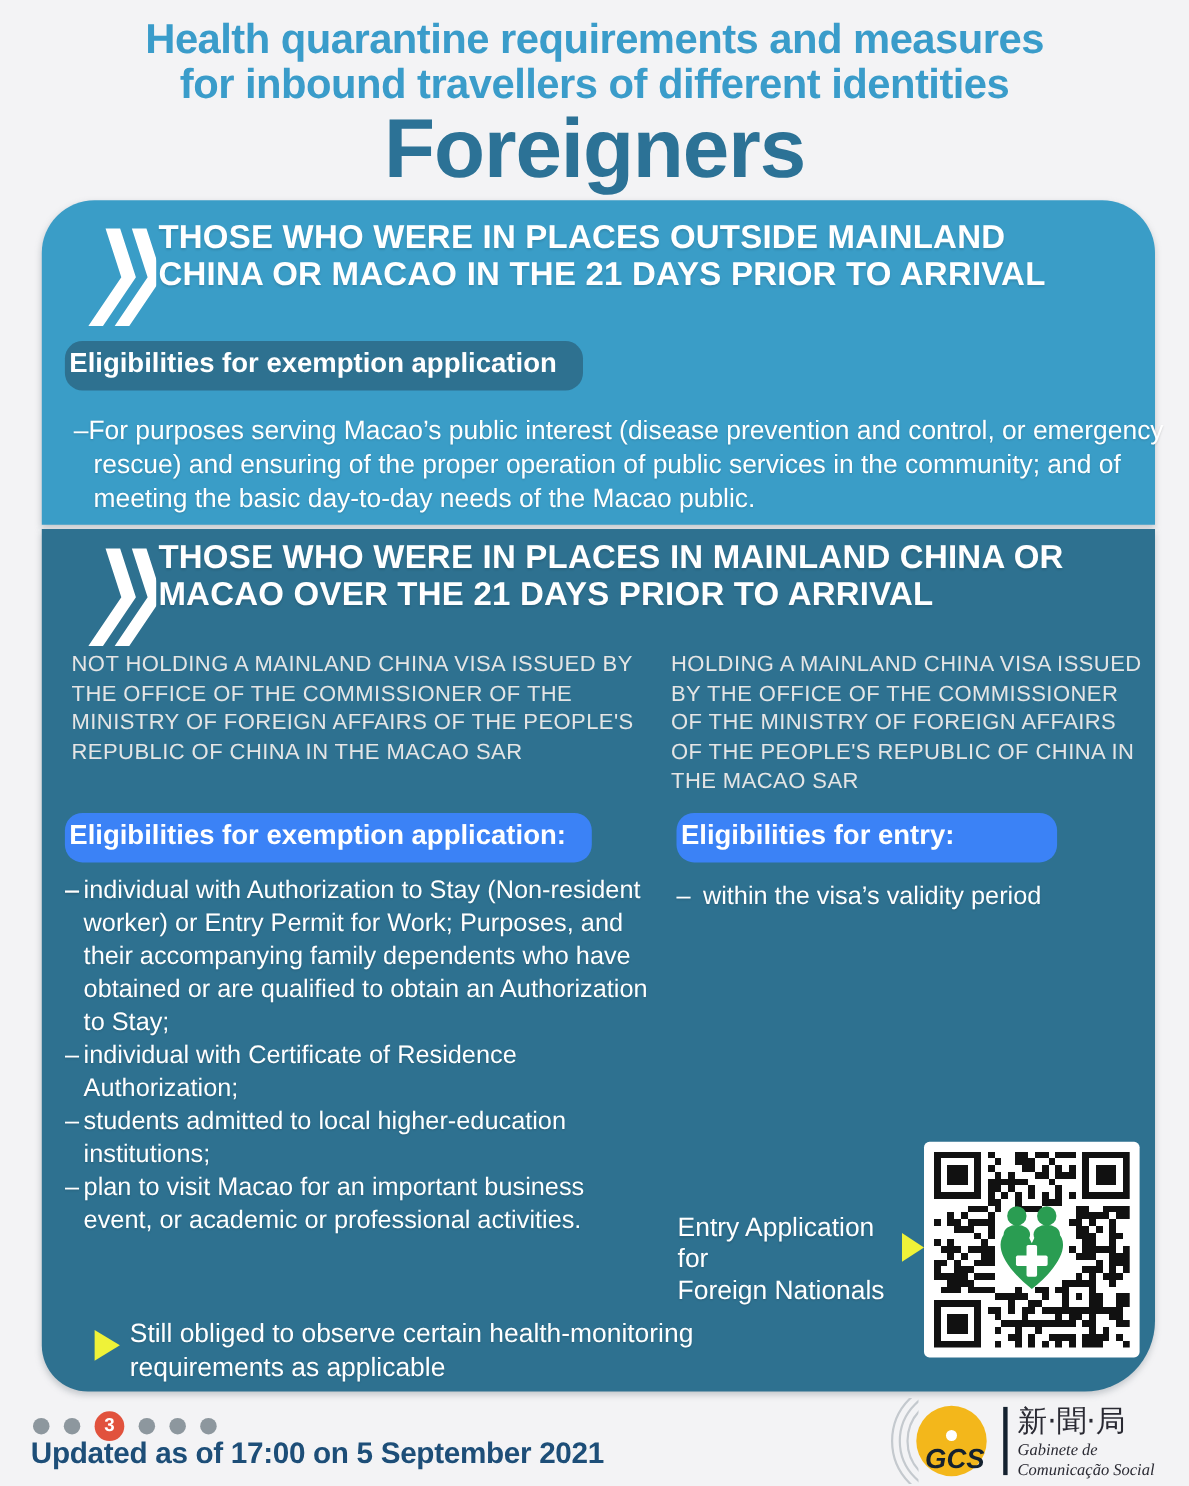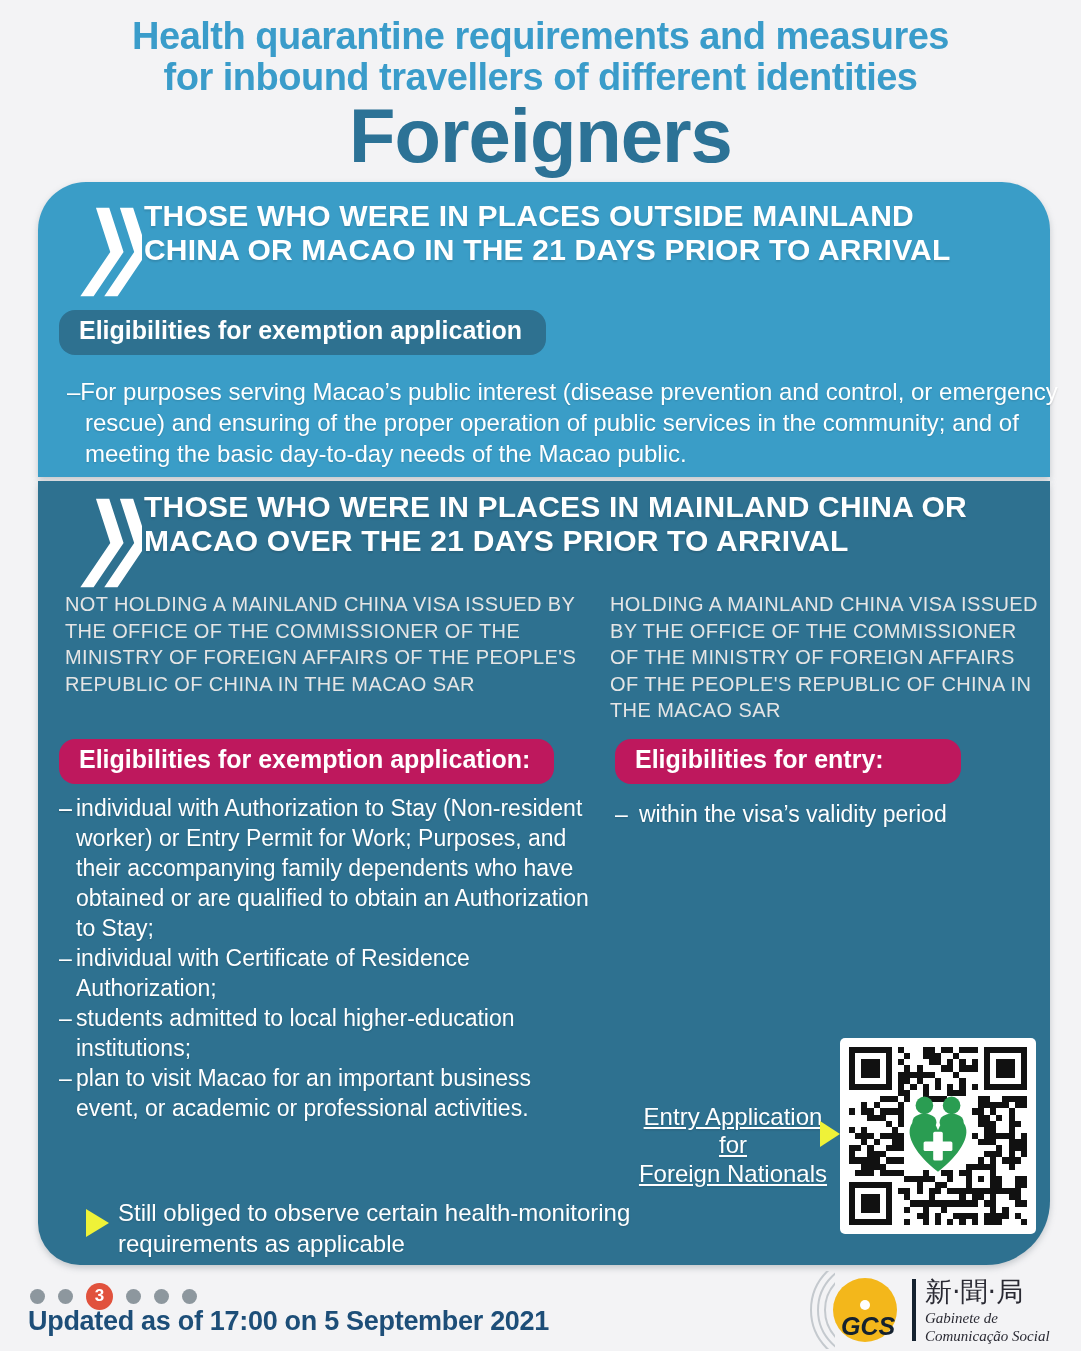--- a/index.html
+++ b/index.html
@@ -24,24 +24,24 @@
   .sec-heading{
     position:absolute;color:#ffffff;font-weight:700;font-size:30px;line-height:1.14;
     letter-spacing:0.2px;text-shadow:0 2px 2px rgba(0,0,0,0.12);
   }
   #card1 .chevron{left:42px;top:20px;}
   #card1 .sec-heading{left:106px;top:17px;width:830px;}
   #card2 .chevron{left:42px;top:12px;}
   #card2 .sec-heading{left:106px;top:9px;width:860px;}
   .badge{
     position:absolute;display:inline-block;color:#fff;font-weight:700;font-size:25px;
-    padding:6px 24px 10px 20px;border-radius:16px;white-space:nowrap;
+    padding:6px 24px 10px 4px;border-radius:16px;white-space:nowrap;
   }
   .badge.dark{background:#2e7190;}
-  .badge.light{background:#be185d;}
+  .badge.light{background:#3b82f6;}
   #card1 .badge{left:21px;top:128px;}
   .body-par{
     position:absolute;left:29px;top:178px;width:992px;color:#fff;font-size:24px;line-height:1.3;
     padding-left:18px;text-indent:-18px;text-shadow:0 1px 2px rgba(0,0,0,0.15);margin-top:16px;
   }
   .sub-yellow{
     position:absolute;color:#e5e5e5;font-weight:400;font-size:20px;line-height:1.33;
     letter-spacing:0.4px;
   }
   #sub-left{left:27px;top:110px;width:515px;}
@@ -50,22 +50,22 @@
   #badge-right{left:577px;top:258px;width:346px;box-sizing:border-box;}
   .list{position:absolute;left:21px;top:312px;width:532px;color:#fff;font-size:23px;line-height:30px;}
   .li{position:relative;padding-left:17px;text-shadow:0 1px 2px rgba(0,0,0,0.15);}
   .li .dash{position:absolute;left:0;top:0;}
   .right-item{
     position:absolute;left:577px;top:318px;color:#fff;font-size:23px;line-height:30px;
     padding-left:24px;text-shadow:0 1px 2px rgba(0,0,0,0.15);
   }
   .right-item .dash{position:absolute;left:0;top:0;}
   .qr-label{
-    position:absolute;left:594px;top:622px;width:202px;text-align:center;color:#fff;
-    font-size:24px;line-height:1.18;text-shadow:0 1px 2px rgba(0,0,0,0.15);text-decoration:underline;
+    position:absolute;left:578px;top:622px;width:202px;color:#fff;
+    font-size:24px;line-height:1.18;text-shadow:0 1px 2px rgba(0,0,0,0.15);
   }
   .tri{width:0;height:0;position:absolute;}
   #label-tri{left:782px;top:640px;border-left:20px solid #eff238;border-top:13px solid transparent;border-bottom:13px solid transparent;}
   #note-tri{left:48px;top:728px;border-left:23px solid #eff238;border-top:14px solid transparent;border-bottom:14px solid transparent;}
   .qr-box{
     position:absolute;left:802px;top:557px;width:196px;height:196px;background:#fff;border-radius:5px;
   }
   .qr-box svg.modules{position:absolute;left:9px;top:9px;width:178px;height:178px;fill:#111;}
   .qr-logo{position:absolute;left:58px;top:55px;width:80px;height:84px;}
   .note{

